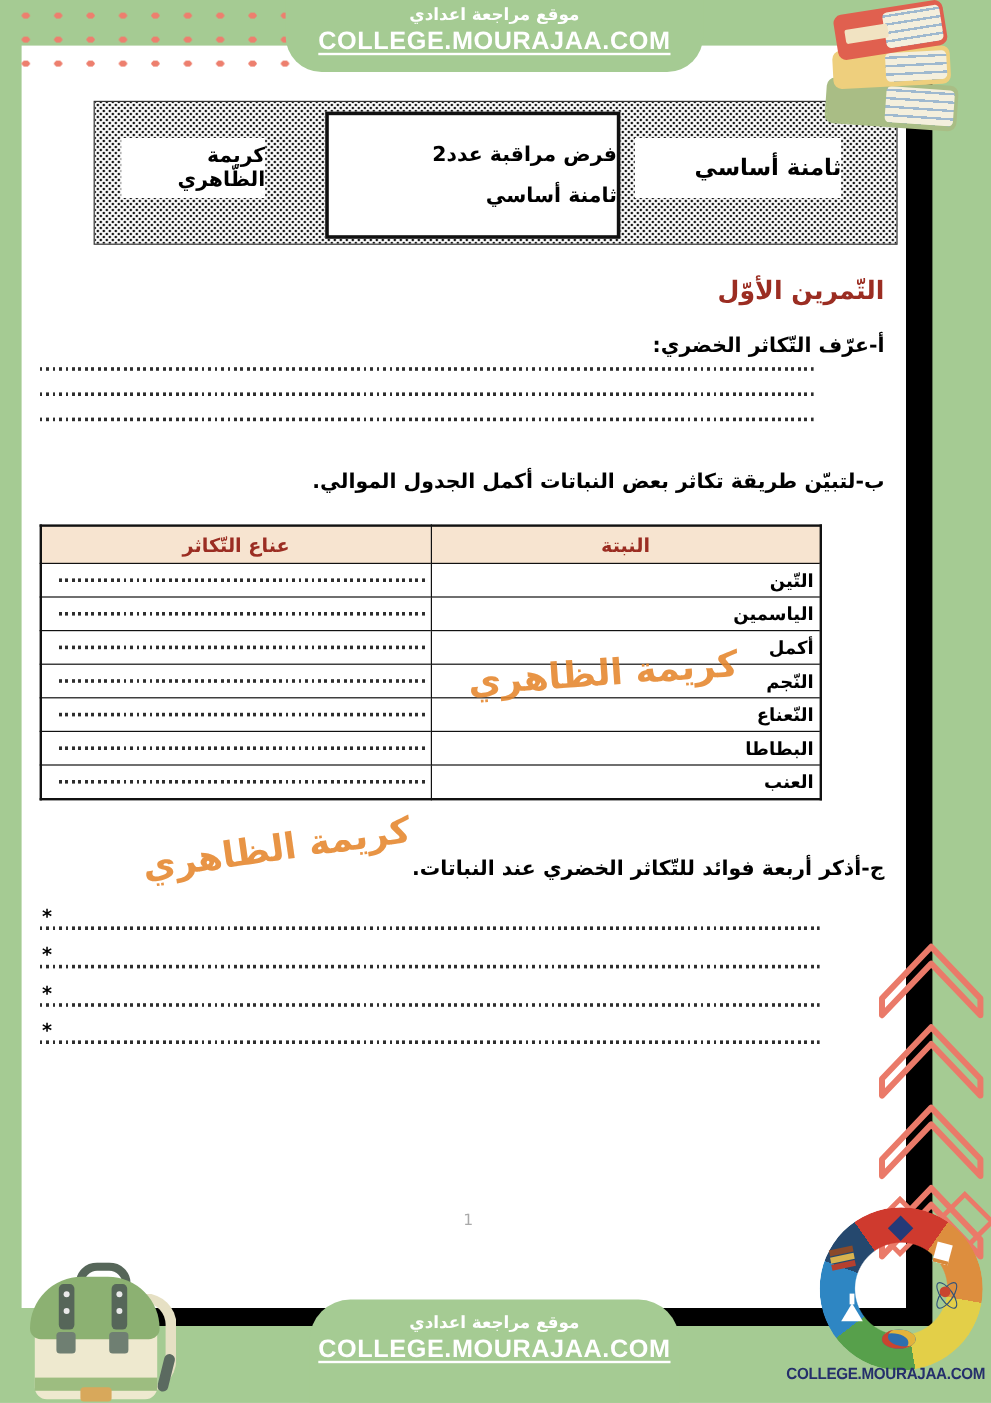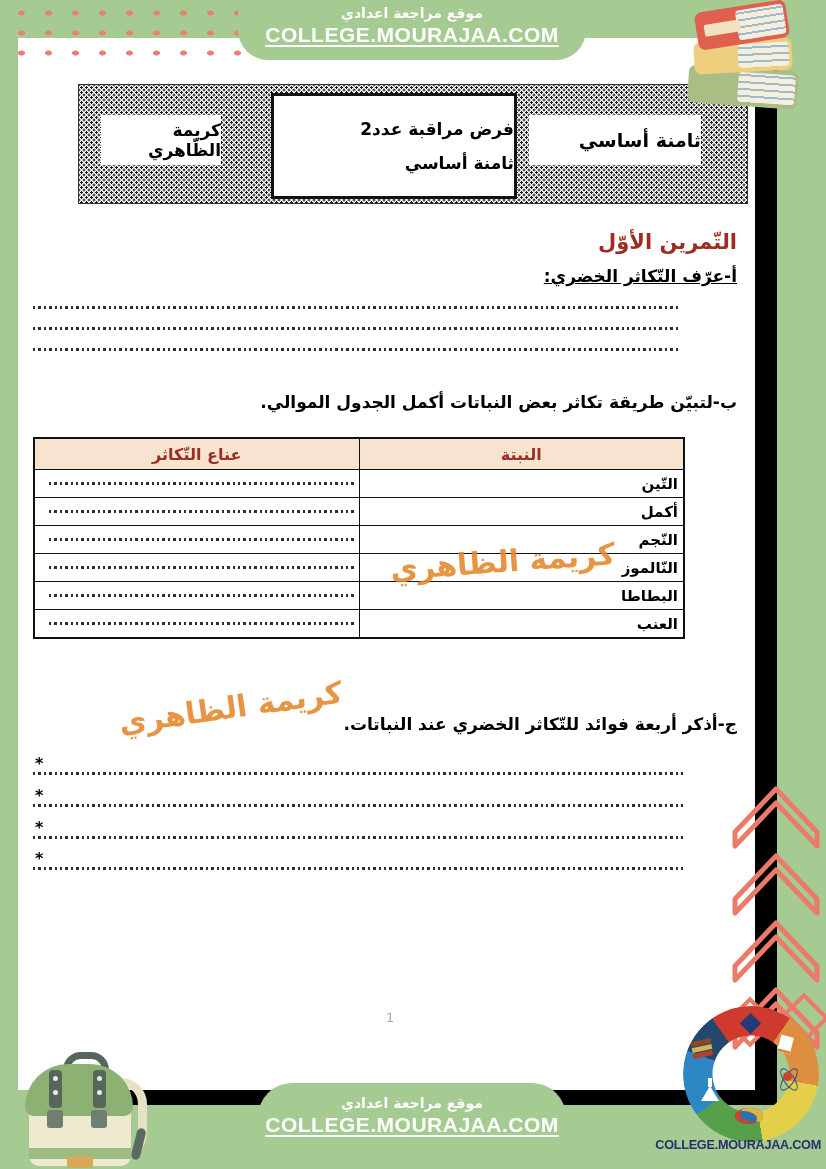--- a/index.html
+++ b/index.html
@@ -53,21 +53,21 @@
   .bx{position:absolute;background:#fff;display:flex;flex-direction:column;
       align-items:flex-start;justify-content:center;font-weight:bold;color:#000;}
   .bx-center{left:192px;top:8px;width:240px;height:100px;border:3px solid #111;
       font-size:17px;gap:14px;}
   .bx-right{left:450px;top:30px;width:172px;height:50px;font-size:19px;}
   .bx-left{left:22px;top:30px;width:120px;height:50px;font-size:17px;}
   
   .ex-title{position:absolute;top:192px;right:18px;color:#9b2d22;
       font-size:21px;font-weight:bold;}
   .q{position:absolute;right:18px;color:#000;font-size:17px;font-weight:bold;}
-  .q-a{top:228px;text-decoration:underline;} .q-b{top:354px;} .q-c{top:676px;}
+  .q-a{top:240px;} .q-b{top:354px;} .q-c{top:676px;}
   .stripe{height:3px;background:repeating-linear-gradient(90deg,#2e2e2e 0 2.4px,rgba(0,0,0,0) 2.4px 5.4px);}
   .lines-a{position:absolute;top:268px;left:15px;right:77px;}
   .lines-a .stripe{margin-bottom:18px;}
   .c-line{position:absolute;left:15px;right:72px;height:20px;}
   .c-line .star{position:absolute;left:2px;top:-4px;font-size:16px;font-weight:bold;color:#000;}
   .c-line .stripe{margin-top:14px;}
   
   table.rep{
     position:absolute;top:399px;right:70px;width:652px;direction:rtl;
     border-collapse:collapse;border:2px solid #111;table-layout:fixed;
@@ -185,33 +185,39 @@
         <th>النبتة</th>
         <th>عناع التّكاثر</th>
       </tr>
       <tr>
         <td class="plant">التّين</td>
         <td class="method">
               <div class="stripe"></div>
             </td>
       </tr>
       <tr>
+        <td class="plant">الياسمين</td>
+        <td class="method">
+              <div class="stripe"></div>
+            </td>
+      </tr>
+      <tr>
         <td class="plant">أكمل</td>
         <td class="method">
               <div class="stripe"></div>
             </td>
       </tr>
       <tr>
         <td class="plant">النّجم</td>
         <td class="method">
               <div class="stripe"></div>
             </td>
       </tr>
       <tr>
-        <td class="plant">النّالموز</td>
+        <td class="plant">النّعناع</td>
         <td class="method">
               <div class="stripe"></div>
             </td>
       </tr>
       <tr>
         <td class="plant">البطاطا</td>
         <td class="method">
               <div class="stripe"></div>
             </td>
       </tr>

